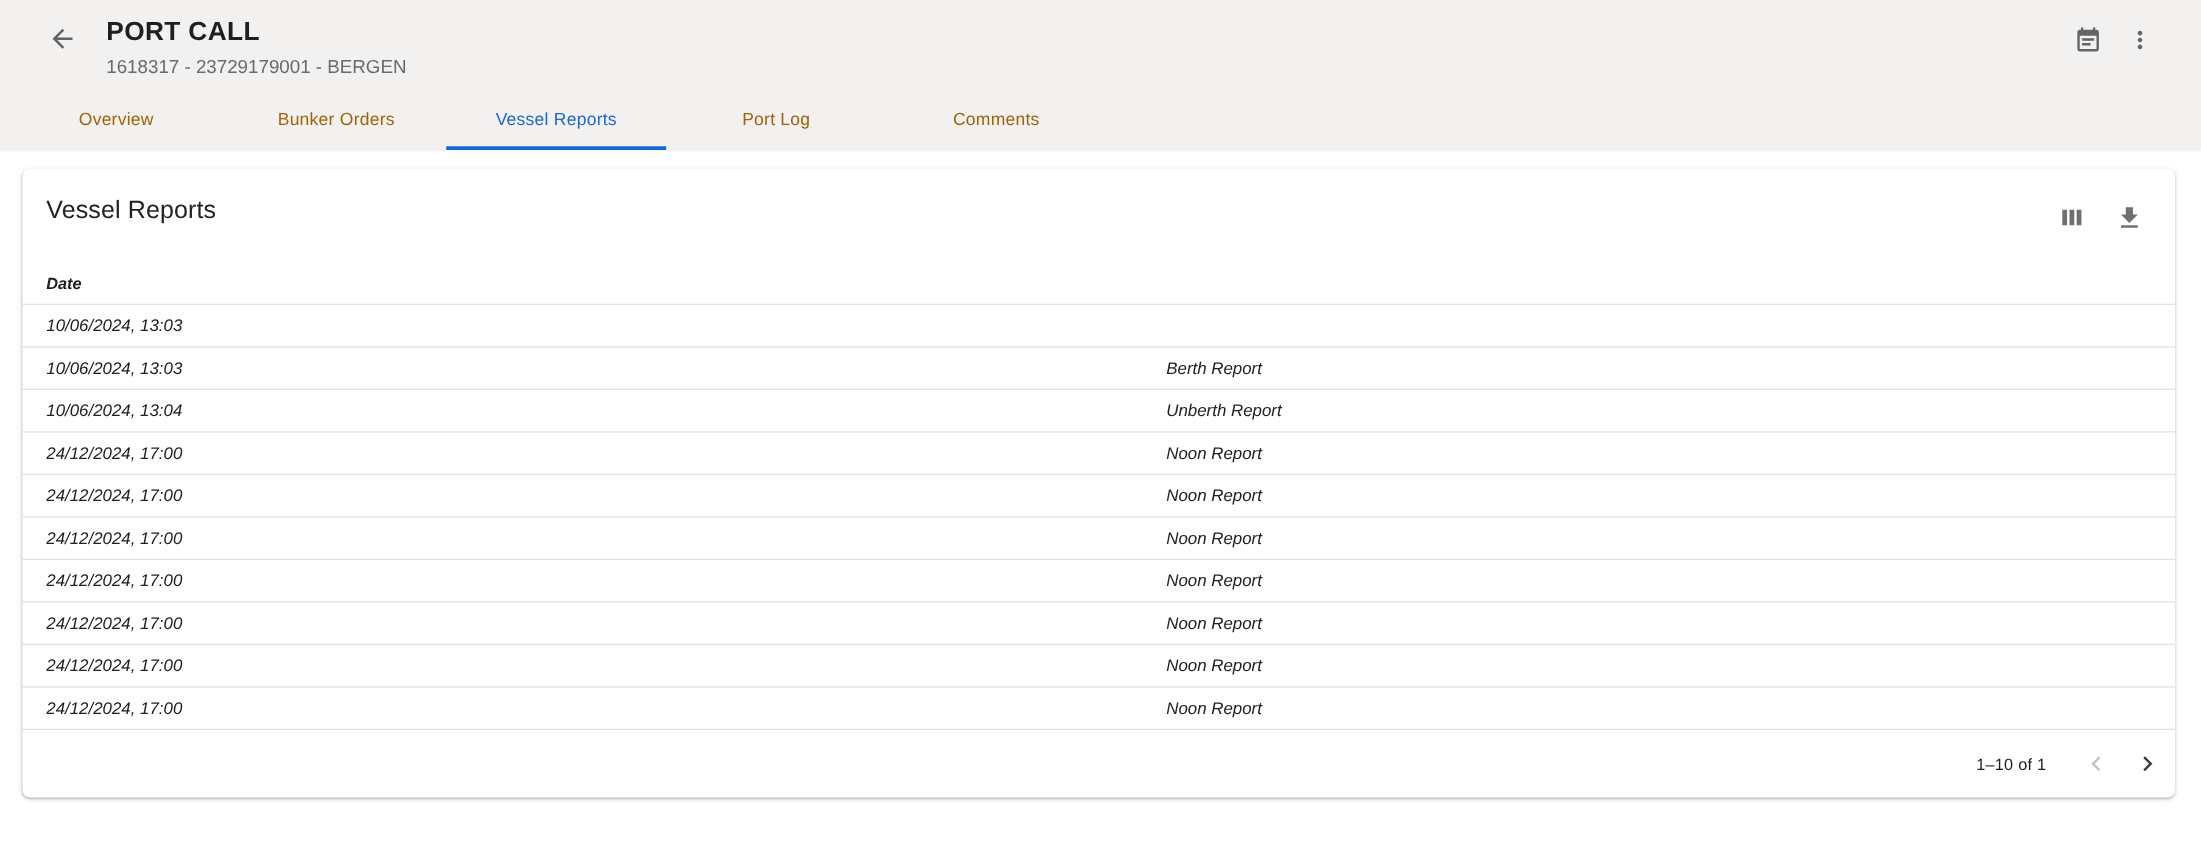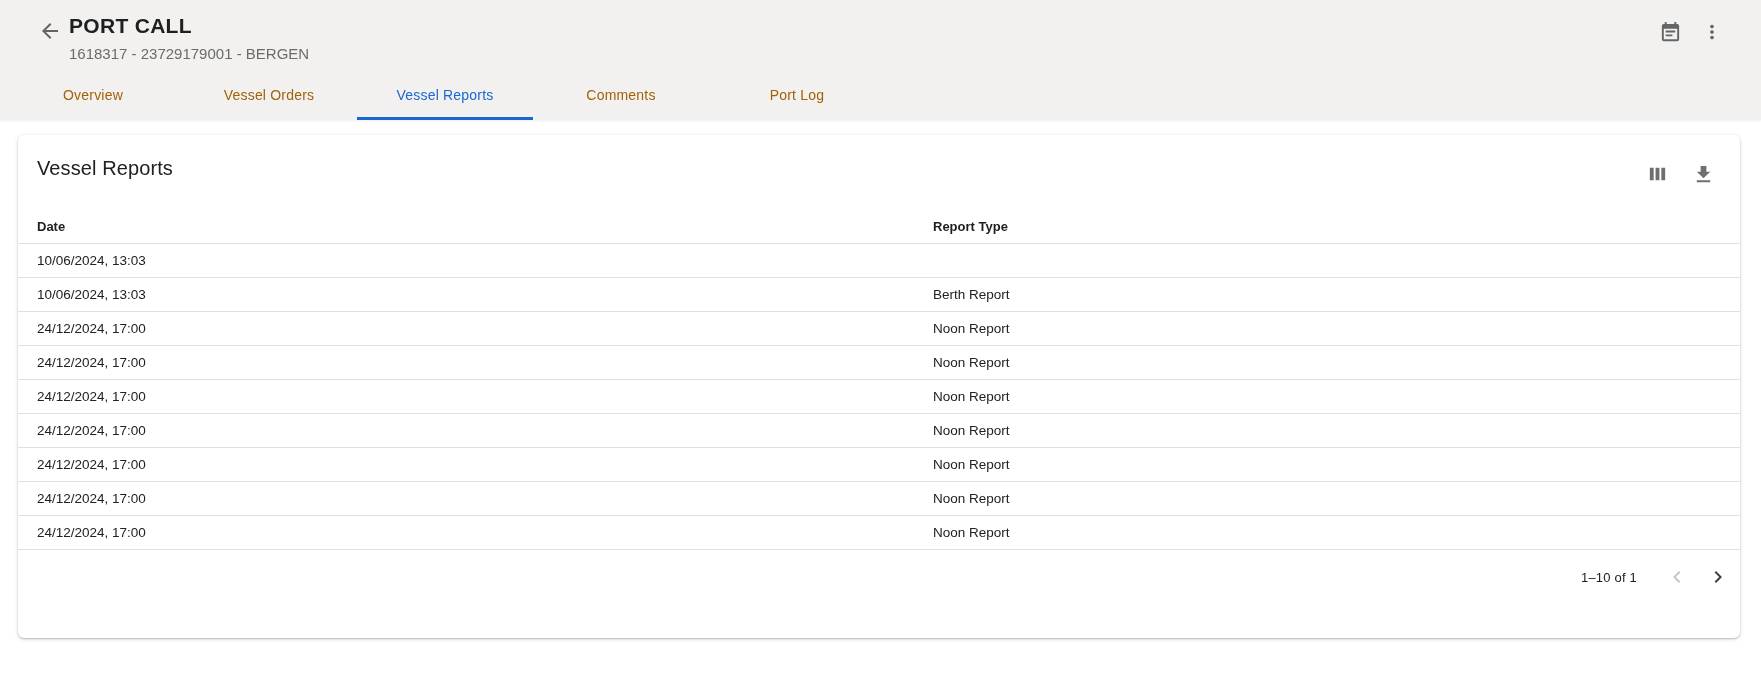--- a/index.html
+++ b/index.html
@@ -19,21 +19,21 @@
   }
   
   .appbar{background:var(--appbar-bg);height:120px;box-shadow:0 1px 2px rgba(0,0,0,0.06);}
   .appbar-top{display:flex;align-items:flex-start;padding:14px 36px 0 37px;height:70px;}
   .icon-btn{
     width:26px;height:26px;border:none;background:transparent;padding:0;
     display:flex;align-items:center;justify-content:center;cursor:pointer;color:var(--icon);
   }
   .icon-btn svg{display:block;}
   .back-btn{margin-top:4px;}
-  .titles{margin-left:6px;}
+  .titles{margin-left:22px;}
   .page-title{font-size:21px;font-weight:700;color:#1f1f1f;letter-spacing:0.3px;line-height:24px;}
   .page-subtitle{font-size:15px;color:var(--muted);margin-top:7px;line-height:17px;}
   .appbar-spacer{flex:1;}
   .cal-btn{margin-top:5px;margin-right:16px;}
   .kebab-btn{margin-top:5px;}
   
   .tabs{display:flex;height:50px;padding-left:5px;}
   .tab{
     width:176px;display:flex;align-items:center;justify-content:center;
     font-size:14px;color:#a16207;cursor:pointer;letter-spacing:0.2px;
@@ -45,21 +45,21 @@
     box-shadow:0 1px 2px rgba(0,0,0,0.22), 0 1px 5px rgba(0,0,0,0.10);
   }
   .card-header{display:flex;align-items:flex-start;padding:22px 24px 0 19px;height:75px;}
   .panel-title{font-size:20px;font-weight:400;color:#202124;letter-spacing:0.1px;}
   .hdr-icons{display:flex;align-items:center;margin-top:4px;}
   .hdr-icons .icon-btn{color:#6f6f6f;}
   .hdr-icons .icon-btn + .icon-btn{margin-left:20px;}
   
   .trow{
     display:flex;align-items:center;height:34px;border-bottom:1px solid var(--border);
-    padding-left:19px;font-size:13.5px;color:#202124;
+    padding-left:19px;font-size:13.5px;color:#202124;font-style:italic;
   }
   .trow.thead{font-size:13px;font-weight:700;color:#1f1f1f;}
   .cell{white-space:nowrap;overflow:hidden;}
   .col-date{width:896px;}
   .col-type{flex:1;}
   
   .pagination{
     height:54px;display:flex;align-items:center;justify-content:flex-end;
     padding-right:10px;font-size:13px;color:#202124;
   }
@@ -94,24 +94,24 @@
     <button class="icon-btn kebab-btn">
       <span>
         <svg width="22" height="22" viewBox="0 0 24 24" fill="currentColor">
             <path d="M12 8c1.1 0 2-.9 2-2s-.9-2-2-2-2 .9-2 2 .9 2 2 2zm0 2c-1.1 0-2 .9-2 2s.9 2 2 2 2-.9 2-2-.9-2-2-2zm0 6c-1.1 0-2 .9-2 2s.9 2 2 2 2-.9 2-2-.9-2-2-2z"></path>
           </svg>
       </span>
     </button>
   </div>
   <div class="tabs" id="tabs">
       <div class="tab">Overview</div>
-      <div class="tab">Vessel Orders</div>
+      <div class="tab">Bunker Orders</div>
       <div class="tab active">Vessel Reports</div>
+      <div class="tab">Port Log</div>
       <div class="tab">Comments</div>
-      <div class="tab">Port Log</div>
     </div>
 </div>
 
 <div class="card">
   <div class="card-header">
     <div class="panel-title">Vessel Reports</div>
     <div class="appbar-spacer"></div>
     <div class="hdr-icons">
       <button class="icon-btn">
         <span>
@@ -126,29 +126,32 @@
               <path d="M19 9h-4V3H9v6H5l7 7 7-7zM5 18v2h14v-2H5z"></path>
             </svg>
         </span>
       </button>
     </div>
   </div>
 
   <div>
     <div class="trow thead">
       <div class="cell col-date">Date</div>
-      <div class="cell col-type">Report Type</div>
     </div>
     <div id="tbody">
         <div class="trow">
           <div class="cell col-date">10/06/2024, 13:03</div>
         </div>
         <div class="trow">
           <div class="cell col-date">10/06/2024, 13:03</div>
           <div class="cell col-type">Berth Report</div>
+        </div>
+        <div class="trow">
+          <div class="cell col-date">10/06/2024, 13:04</div>
+          <div class="cell col-type">Unberth Report</div>
         </div>
         <div class="trow">
           <div class="cell col-date">24/12/2024, 17:00</div>
           <div class="cell col-type">Noon Report</div>
         </div>
         <div class="trow">
           <div class="cell col-date">24/12/2024, 17:00</div>
           <div class="cell col-type">Noon Report</div>
         </div>
         <div class="trow">

